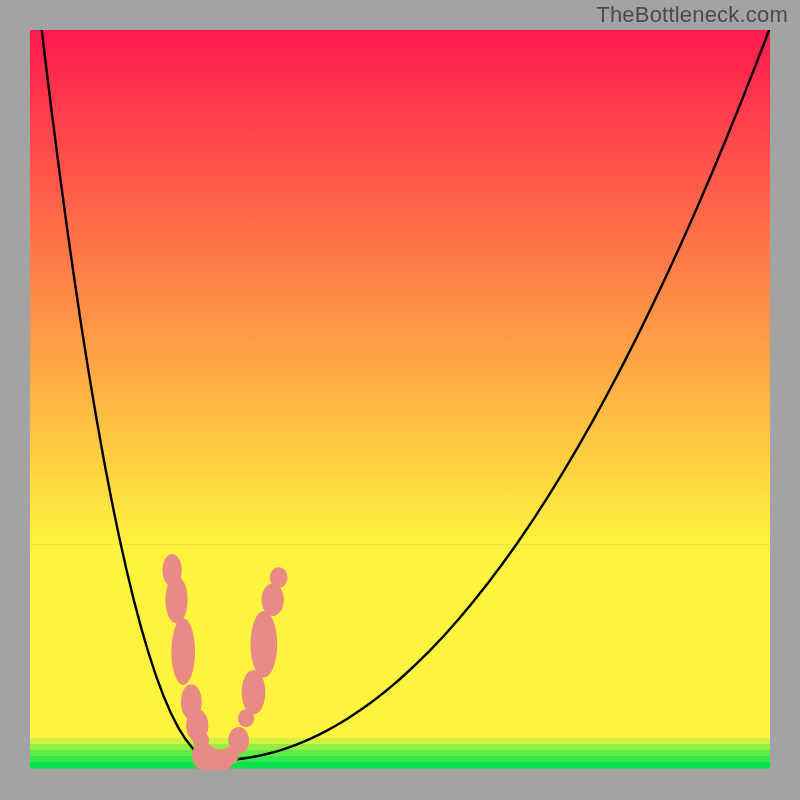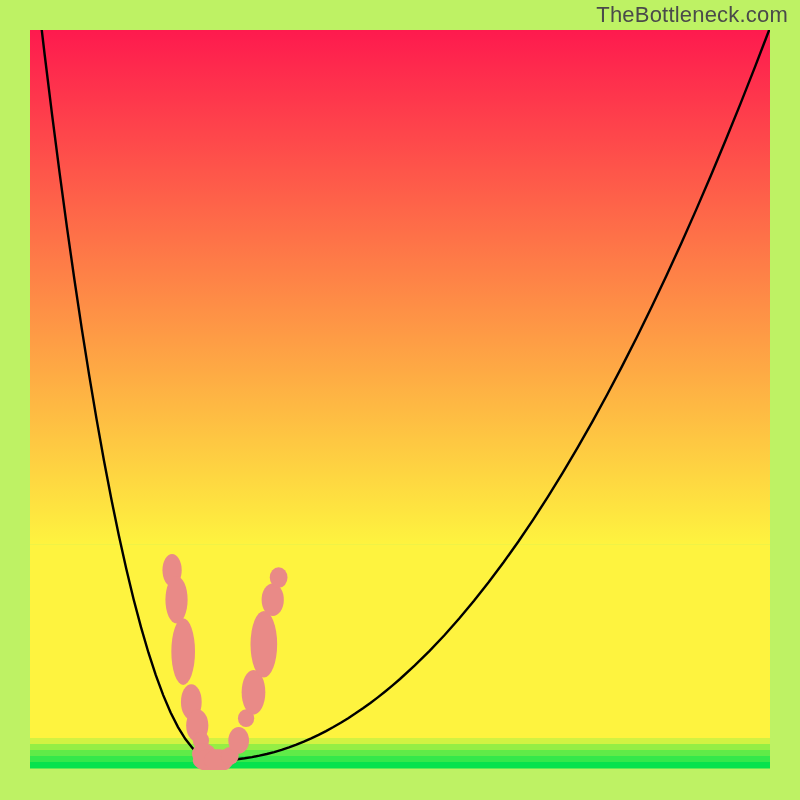--- a/index.html
+++ b/index.html
@@ -8,21 +8,21 @@
     width: 800px;
     height: 800px;
     background: #000;
     overflow: hidden;
     font-family: Arial, Helvetica, sans-serif;
   }
   .frame {
     position: relative;
     width: 800px;
     height: 800px;
-    background: #bef264;
+    background: #a3a3a3;
   }
   .watermark {
     position: absolute;
     top: 2px;
     right: 12px;
     color: #4a4a4a;
     font-size: 22px;
     font-weight: 500;
     letter-spacing: 0.2px;
     z-index: 5;

